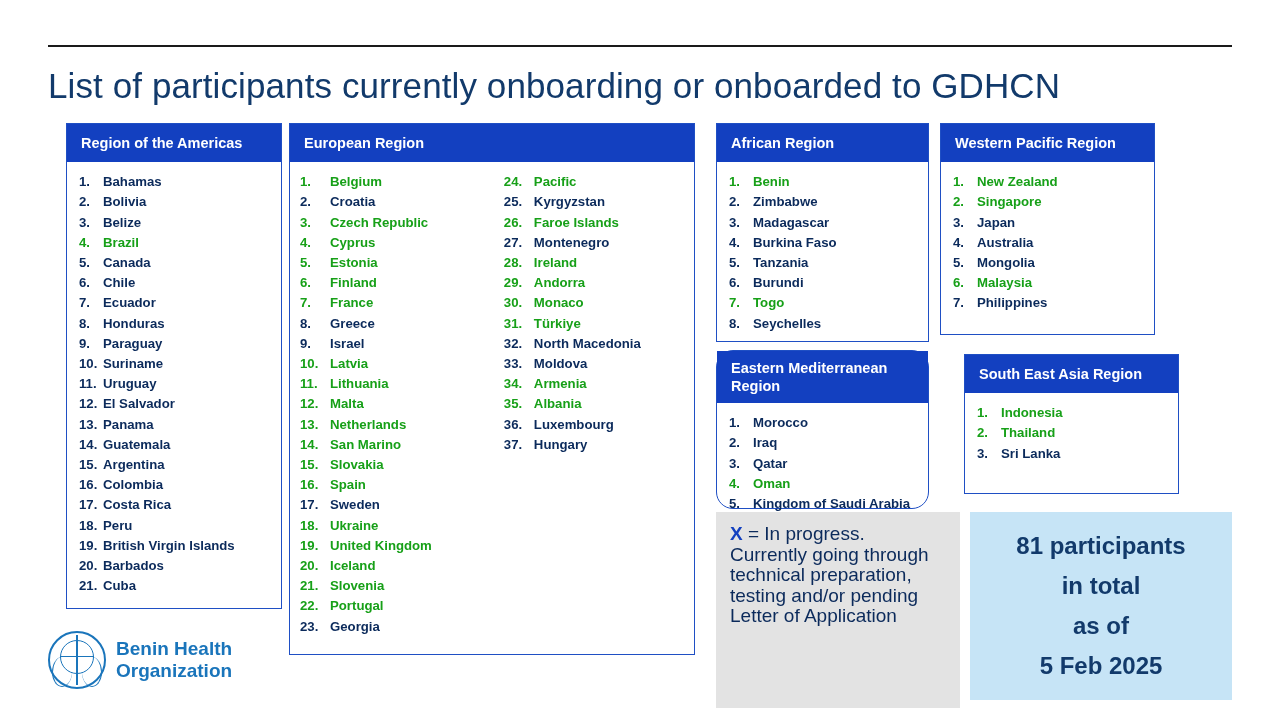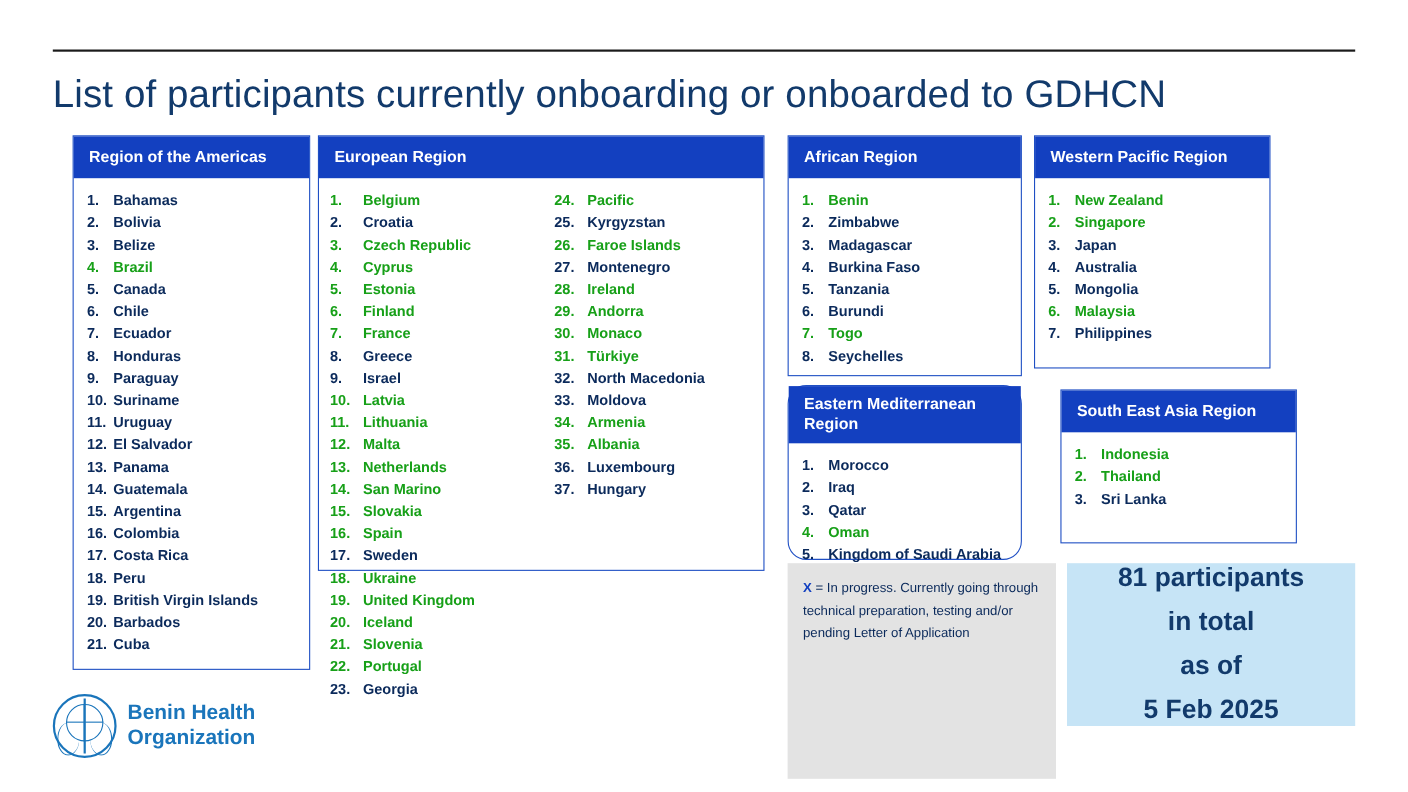--- a/index.html
+++ b/index.html
@@ -71,21 +71,21 @@
     flex: 0 0 24px;
     text-align: left;
   }
   ol.list li.green, ol.list li.green .num {
     color: #17a018;
   }
 
   
   #card-americas { left: 66px; top: 123px; width: 216px; height: 486px; }
   
-  #card-europe { left: 289px; top: 123px; width: 406px; height: 396px; }
+  #card-europe { left: 289px; top: 123px; width: 406px; height: 532px; }
   #card-europe .card-body { display: flex; gap: 0; padding-left: 10px; }
   #card-europe .col-a { width: 206px; }
   #card-europe .col-b { width: 180px; }
   #card-europe ol.list li .num { width: 30px; flex: 0 0 30px; }
 
   
   #card-african { left: 716px; top: 123px; width: 213px; height: 219px; }
   
   #card-wpacific { left: 940px; top: 123px; width: 215px; height: 212px; }
   
@@ -100,35 +100,35 @@
     left: 716px;
     top: 512px;
     width: 244px;
     height: 196px;
     background: #e3e3e3;
     box-sizing: border-box;
     padding: 12px 14px;
   }
   #legend p {
     margin: 0;
-    font-size: 12px;
+    font-size: 19px;
     line-height: 20.5px;
     color: #0b2a5b;
   }
   #legend p + p { margin-top: 17px; }
   .x-blue { color: #1340c0; font-weight: bold; }
   .x-green { color: #17a018; font-weight: bold; }
 
   
   #total-box {
     position: absolute;
     left: 970px;
     top: 512px;
     width: 262px;
-    height: 148px;
+    height: 188px;
     background: #c6e4f6;
     box-sizing: border-box;
     display: flex;
     flex-direction: column;
     align-items: center;
     justify-content: center;
     color: #123a6b;
     font-size: 24px;
     font-weight: bold;
     line-height: 40px;

